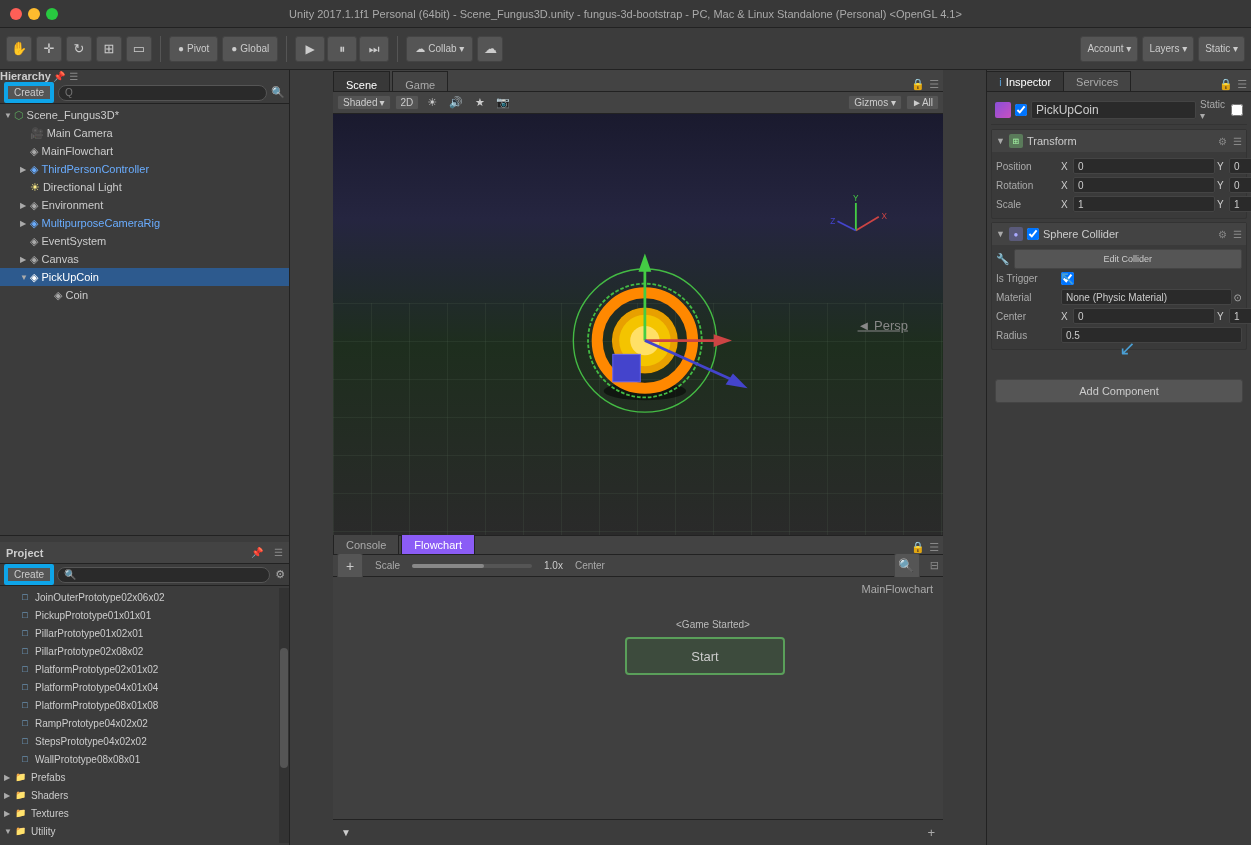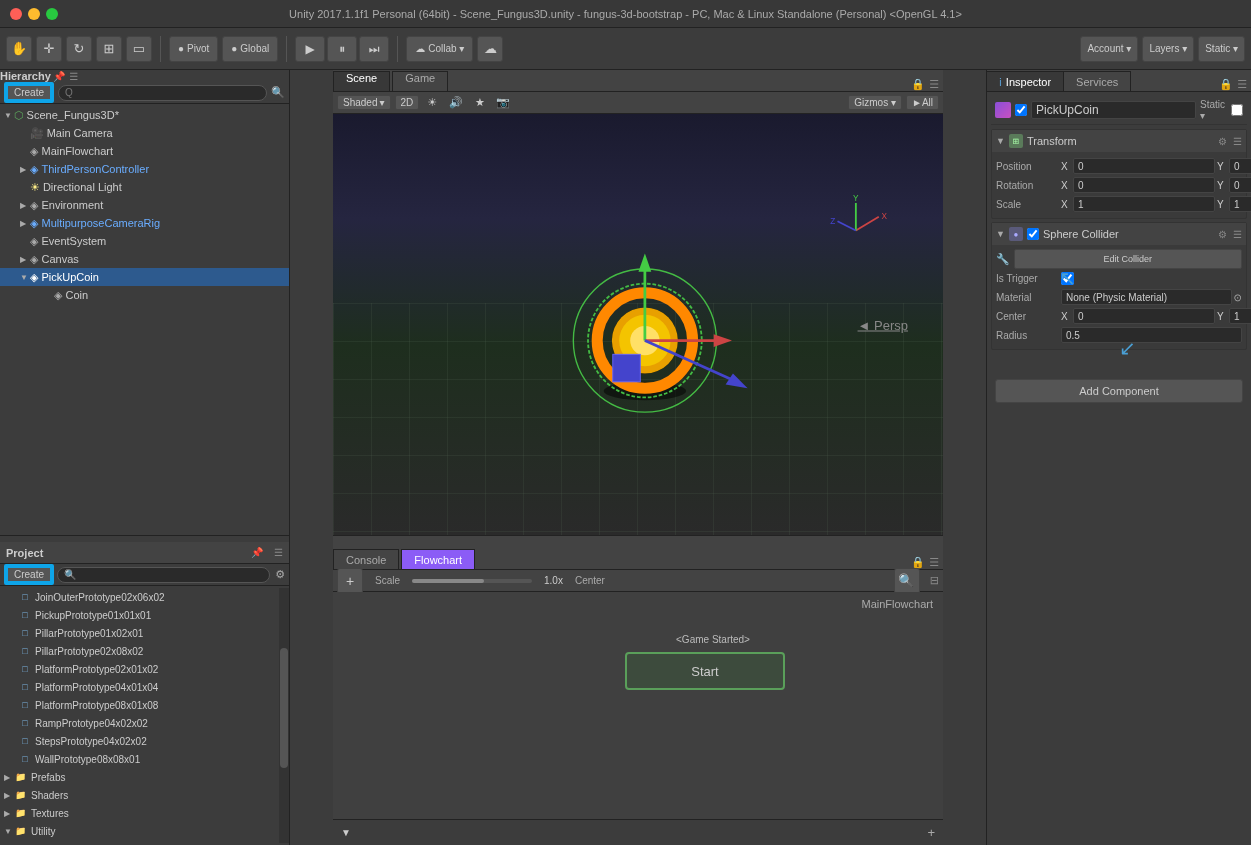--- a/index.html
+++ b/index.html
@@ -32,32 +32,32 @@
     .hierarchy-item { height: 18px; display: flex; align-items: center; padding-left: 8px; cursor: pointer; color: #ccc; font-size: 11px; }
     .hierarchy-item.selected { background: #2d5a8e; color: #fff; }
     .hierarchy-item .indent1 { margin-left: 12px; }
     .tree-arrow { display: inline-block; width: 10px; font-size: 8px; color: #aaa; }
     
     
     #center { flex: 1; display: flex; flex-direction: column; min-width: 0; }
     
     
     #scene-tabs { height: 22px; background: #434343; border-bottom: 1px solid #222; display: flex; align-items: flex-end; }
-    .scene-tab { height: 20px; padding: 0 12px; display: flex; align-items: flex-start; font-size: 11px; cursor: pointer; border: 1px solid #222; border-bottom: none; color: #ccc; margin-right: 2px; }
+    .scene-tab { height: 20px; padding: 0 12px; display: flex; align-items: flex-end; font-size: 11px; cursor: pointer; border: 1px solid #222; border-bottom: none; color: #ccc; margin-right: 2px; }
     .scene-tab.active { background: #383838; color: #fff; }
     .scene-tab.inactive { background: #444; color: #aaa; }
     
     
     #scene-toolbar { height: 22px; background: #434343; border-bottom: 1px solid #222; display: flex; align-items: center; padding: 0 4px; gap: 4px; }
     .scene-dropdown { background: #555; border: 1px solid #444; border-radius: 2px; color: #ccc; font-size: 10px; padding: 1px 5px; cursor: pointer; display: flex; align-items: center; gap: 2px; }
     .scene-btn { background: transparent; border: none; color: #ccc; font-size: 11px; cursor: pointer; padding: 1px 4px; }
     
     
     #scene-viewport { flex: 1; background: #1a1a2e; position: relative; overflow: hidden; }
-    #flowchart-tabs { height: 34px; background: #434343; border-bottom: 1px solid #222; display: flex; align-items: flex-end; }
+    #flowchart-tabs { height: 19px; background: #434343; border-bottom: 1px solid #222; display: flex; align-items: flex-end; }
     .flowchart-tab { height: 20px; padding: 0 12px; display: flex; align-items: center; font-size: 11px; cursor: pointer; border: 1px solid #222; border-bottom: none; color: #ccc; margin-right: 2px; }
     .flowchart-tab.active { background: #8b5cf6; color: #fff; }
     .flowchart-tab.inactive { background: #444; color: #aaa; }
     #flowchart-toolbar { height: 22px; background: #434343; border-bottom: 1px solid #222; display: flex; align-items: center; padding: 0 4px; gap: 6px; }
     #flowchart-content { flex: 1; background: #404040; position: relative; overflow: hidden; }
     .flowchart-name { position: absolute; top: 6px; right: 10px; color: #aaa; font-size: 11px; }
     .flowchart-variables { height: 26px; background: #3c3c3c; border-top: 1px solid #222; display: flex; align-items: center; padding: 0 8px; justify-content: space-between; }
     
     
     #inspector { width: 265px; height: 100%; background: #3c3c3c; border-left: 1px solid #222; display: flex; flex-direction: column; flex-shrink: 0; overflow-y: auto; }

